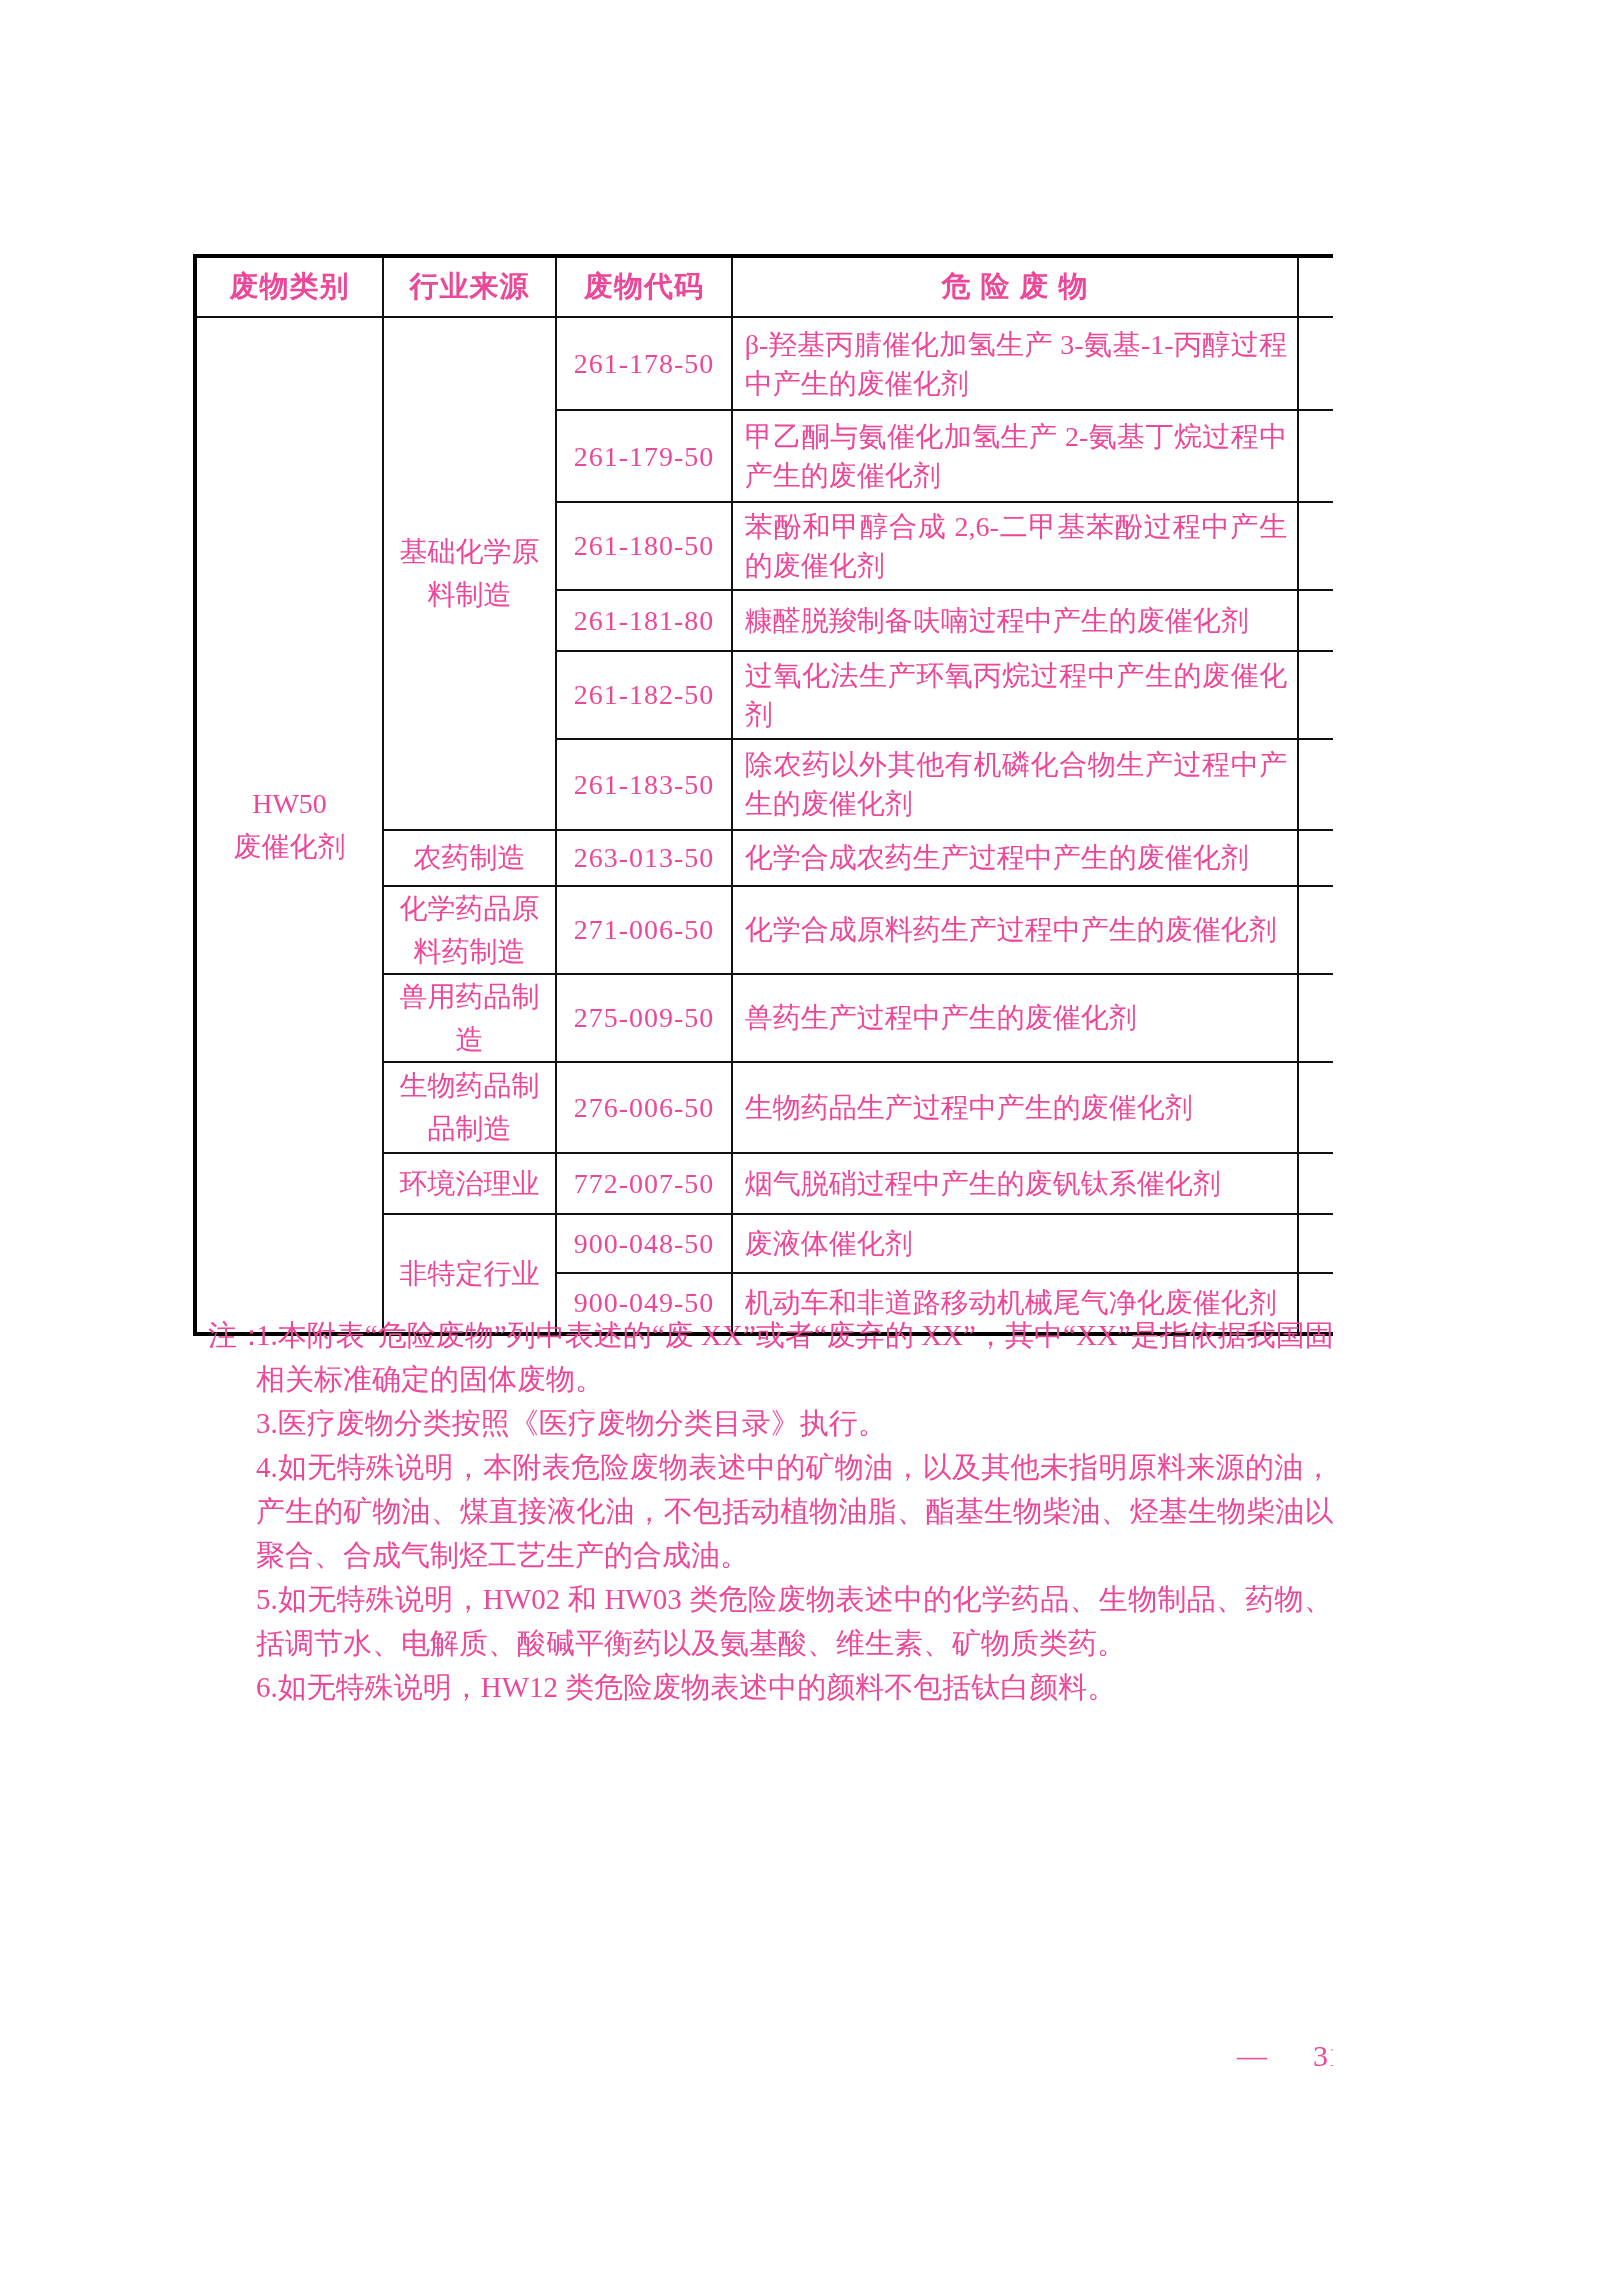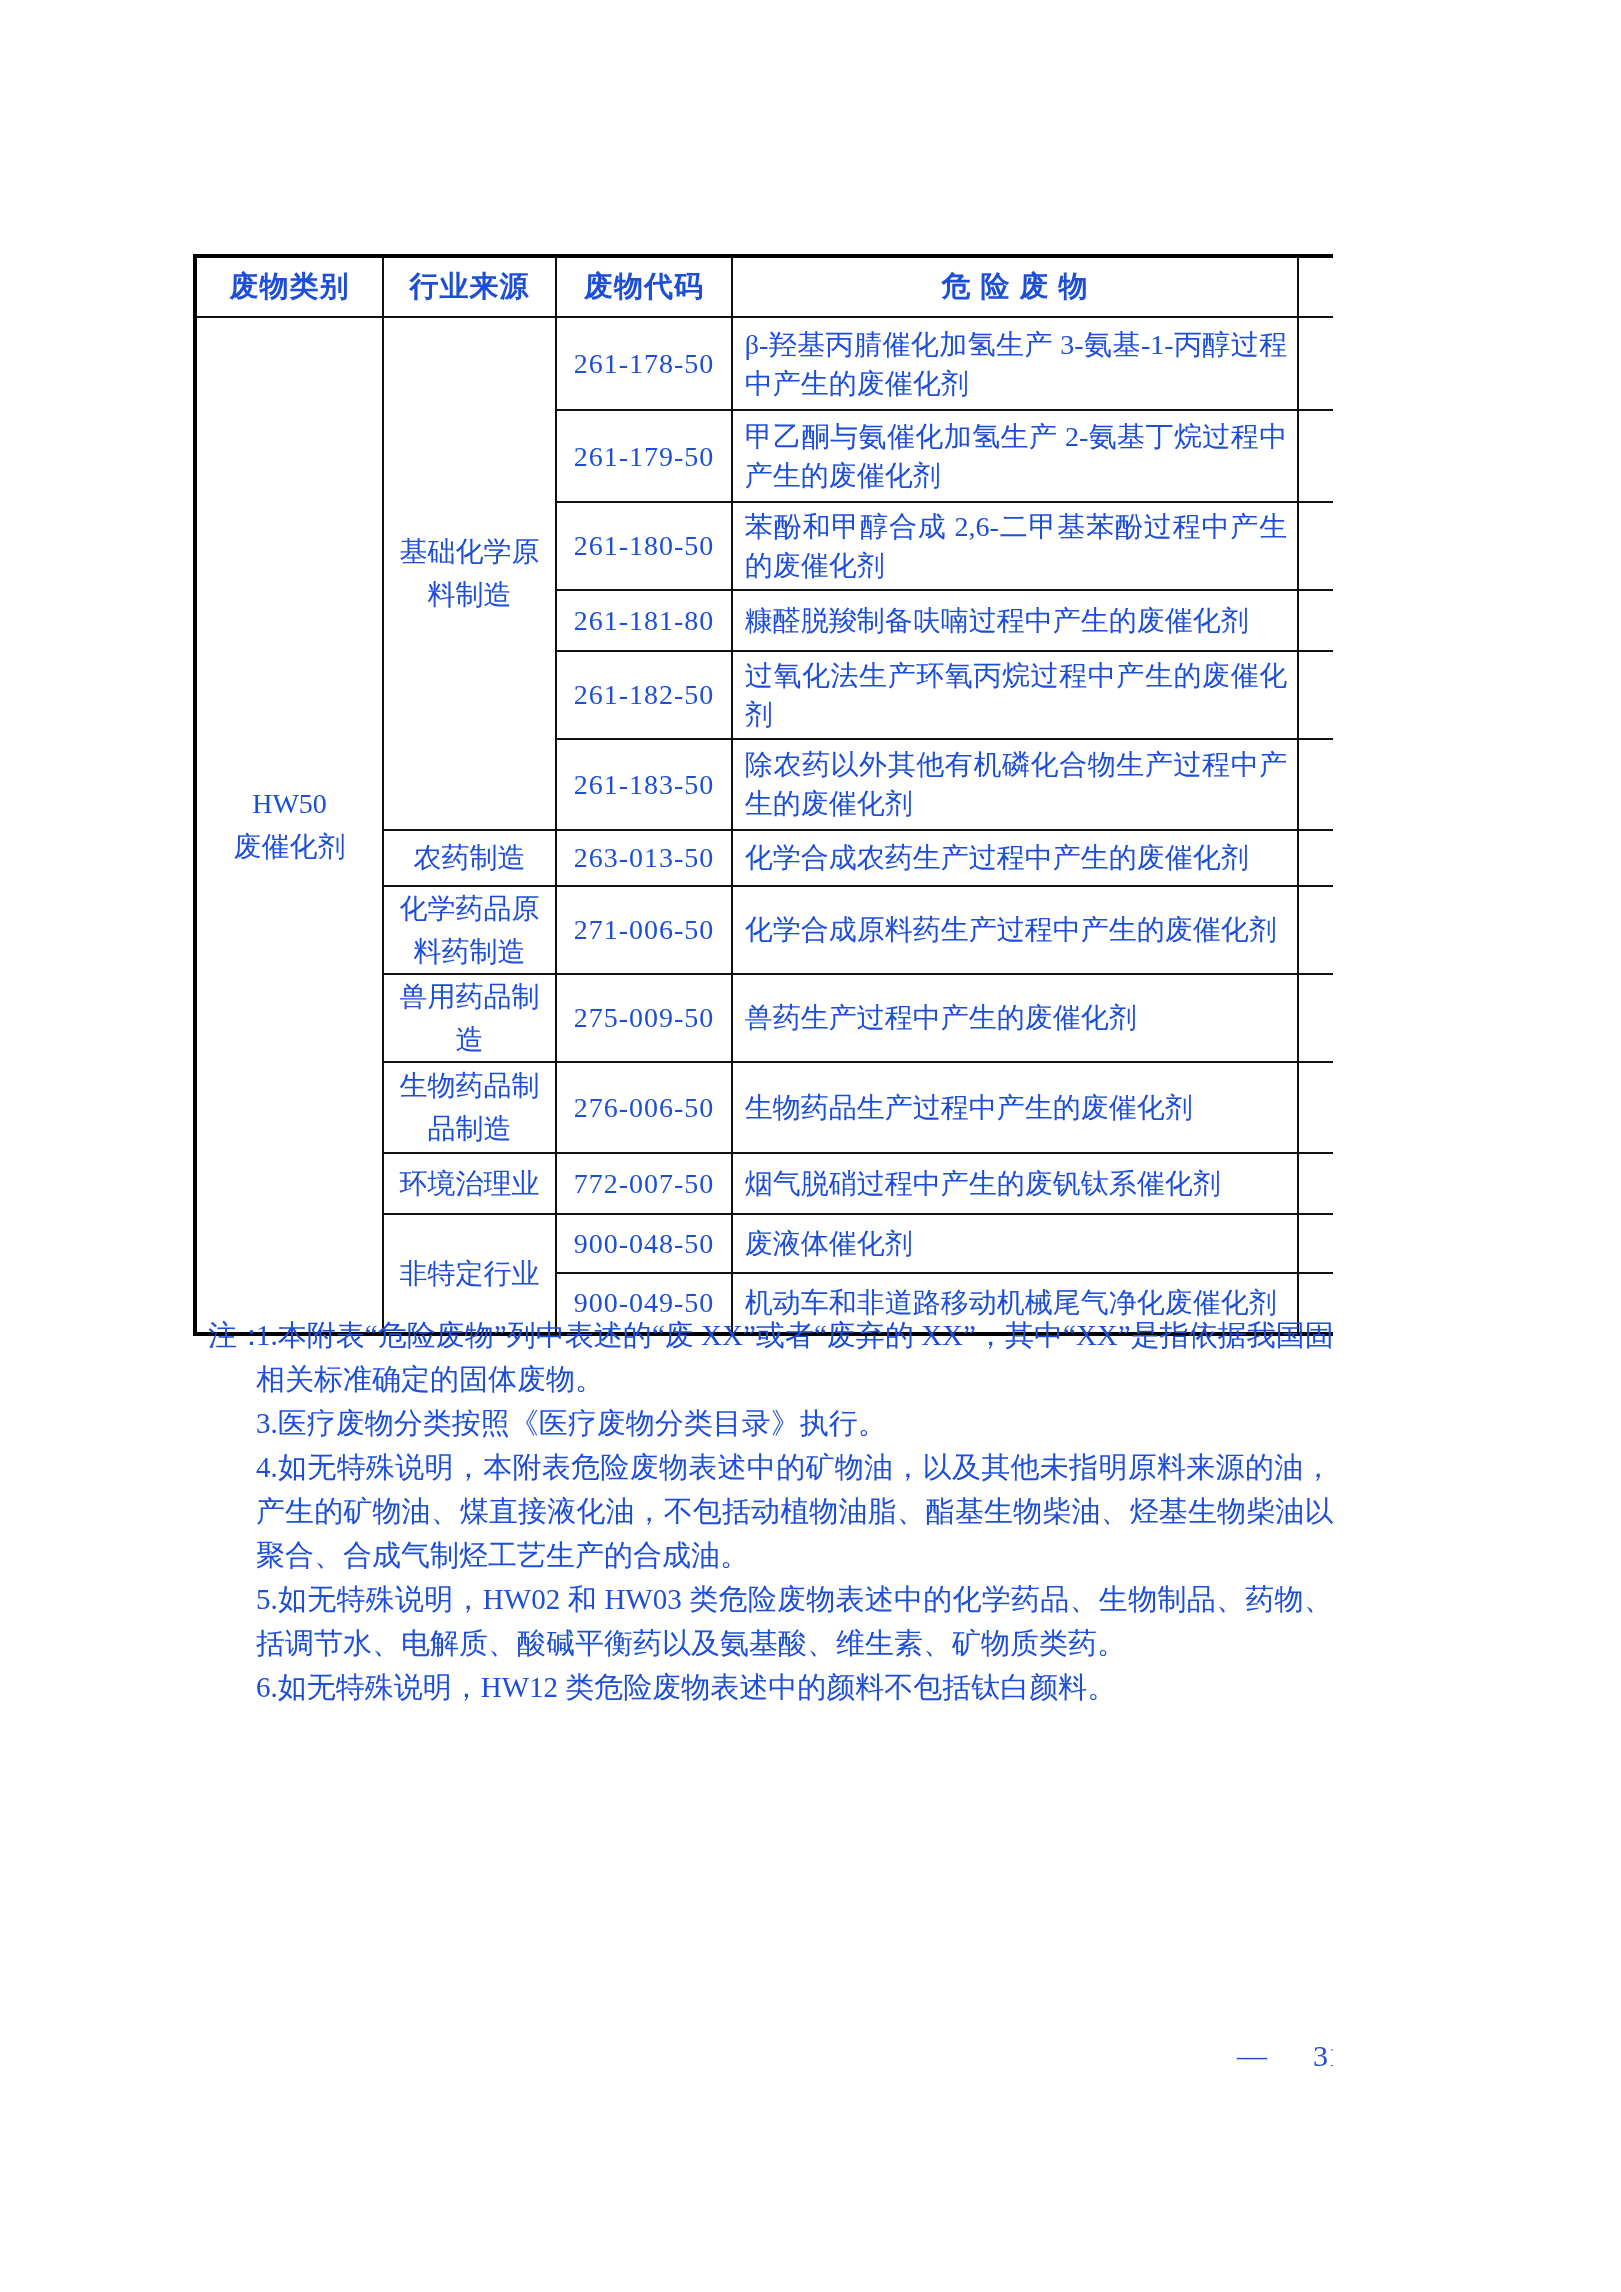--- a/index.html
+++ b/index.html
@@ -1,20 +1,20 @@
 <!DOCTYPE html>
 <html><head>
 <meta charset="utf-8">
 <style>
   html,body{margin:0;padding:0;background:#ffffff;}
   .page{
     position:relative;
     width:1333px;height:2293px;
     background:#ffffff;
-    color:#1d4ed8;
+    color:#ec4899;
     font-family:"Liberation Serif","DejaVu Serif",serif;
     overflow:hidden;
   }
   
   table.waste-table{
     position:absolute;left:193px;top:254px;
     width:1295px;
     border-collapse:collapse;
     table-layout:fixed;
     border:4.9px solid #000;

